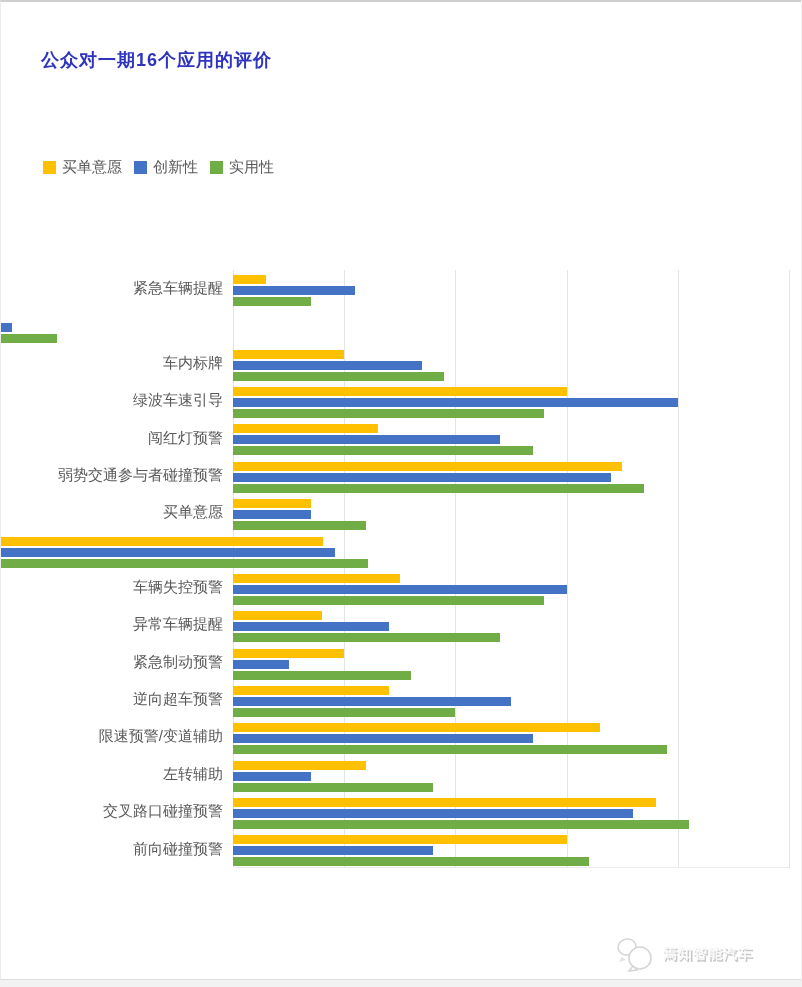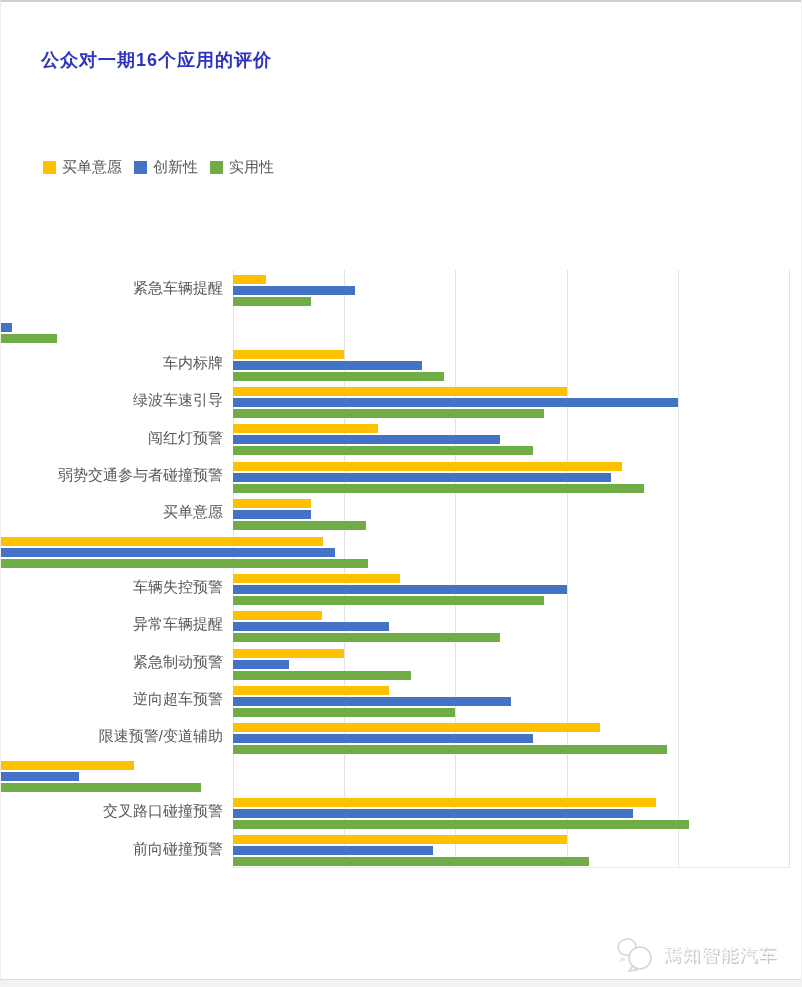--- a/index.html
+++ b/index.html
@@ -62,21 +62,21 @@
     display:flex;flex-direction:column;gap:2px;
     position:relative;z-index:1;
   }
   .bar{height:9px;}
   #watermark{
     position:absolute;left:614px;top:934px;
     display:flex;align-items:center;gap:6px;
   }
   #watermark-logo-icon{display:block;}
   #watermark-text{
-    font-size:18px;font-weight:400;letter-spacing:1px;
+    font-size:14px;font-weight:700;letter-spacing:1px;
     color:#fafafa;
     text-shadow:1.5px 1.5px 0 #c6c6c6;
   }
 </style>
 </head>
 <body>
 
 <div id="card">
 
   <div id="chart-title">公众对一期16个应用的评价</div>
@@ -202,20 +202,21 @@
         </div>
         <div class="row">
           <div class="row-label">限速预警/变道辅助</div>
           <div class="row-bars">
             <div class="bar" style="width: 366.96px; background: rgb(255, 192, 0);"></div>
             <div class="bar" style="width: 300.24px; background: rgb(68, 114, 196);"></div>
             <div class="bar" style="width: 433.68px; background: rgb(112, 173, 71);"></div>
           </div>
         </div>
         <div class="row">
+          <div class="row-label">左转辅助</div>
           <div class="row-bars">
             <div class="bar" style="width: 133.44px; background: rgb(255, 192, 0);"></div>
             <div class="bar" style="width: 77.84px; background: rgb(68, 114, 196);"></div>
             <div class="bar" style="width: 200.16px; background: rgb(112, 173, 71);"></div>
           </div>
         </div>
         <div class="row">
           <div class="row-label">交叉路口碰撞预警</div>
           <div class="row-bars">
             <div class="bar" style="width: 422.56px; background: rgb(255, 192, 0);"></div>

